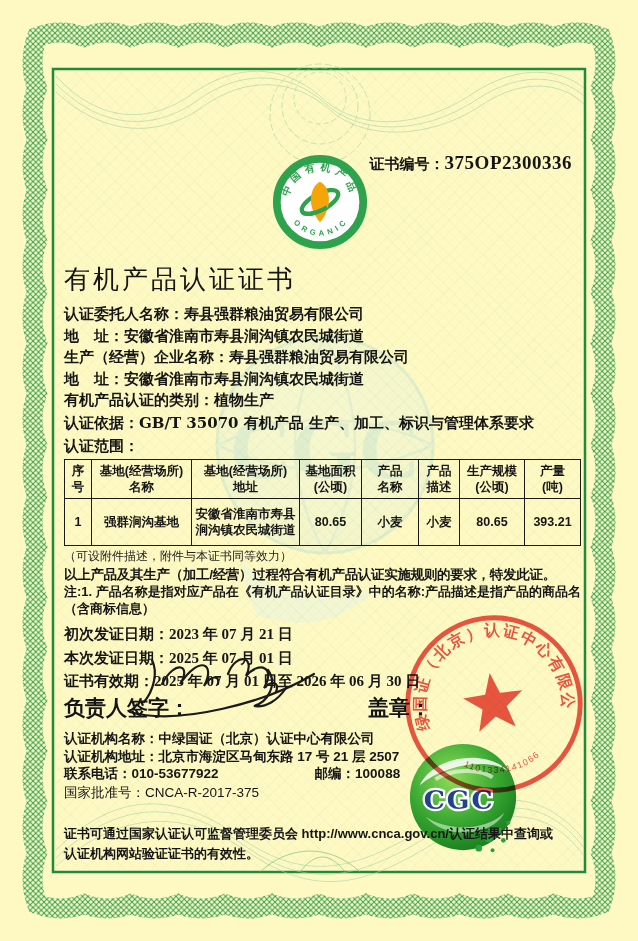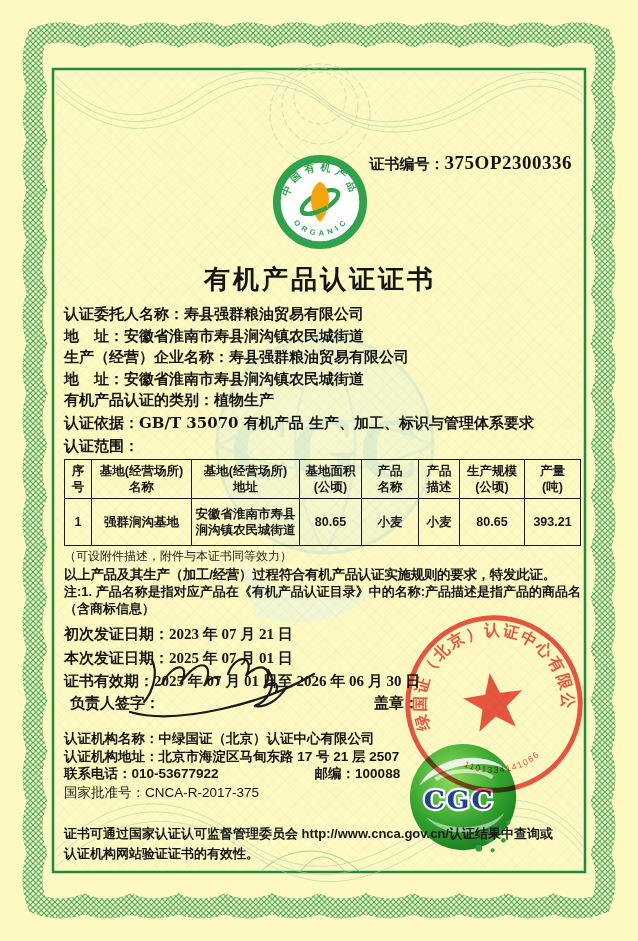--- a/index.html
+++ b/index.html
@@ -7,35 +7,35 @@
         font-family:"Liberation Sans",sans-serif;color:#151515;}
   .bg{position:absolute;left:0;top:0;width:638px;height:941px;pointer-events:none;}
   .weave{position:absolute;left:56px;top:72px;width:526px;height:797px;pointer-events:none;
      background-image:
        repeating-linear-gradient(45deg, rgba(70,165,95,.045) 0 1px, transparent 1px 8px),
        repeating-linear-gradient(-45deg, rgba(70,165,95,.045) 0 1px, transparent 1px 8px);}
   .cert-line{position:absolute;top:152px;right:66px;font-size:15px;font-weight:700;white-space:nowrap;}
   .cert-line .num{font-family:"Liberation Serif",serif;font-size:19px;font-weight:600;letter-spacing:.5px;}
   .content{position:absolute;left:64px;top:152px;width:512px;}
   .logo-wrap{text-align:center;height:100px;margin-top:2px;}
-  .title{margin:8px 0 6px;text-align:center;font-size:26px;font-weight:700;letter-spacing:3px;}
+  .title{margin:8px 0 6px;text-align:left;font-size:26px;font-weight:400;letter-spacing:3px;}
   .info-line{font-size:15px;font-weight:700;line-height:21.6px;white-space:nowrap;}
   .kai{font-family:"DejaVu Serif",serif;font-weight:700;}
   table.scope{width:100%;border-collapse:collapse;table-layout:fixed;margin-top:3px;
      font-size:12.5px;}
   table.scope th,table.scope td{border:1.6px solid #1a1a1a;padding:1px 1px;text-align:center;
      line-height:16px;vertical-align:middle;background:transparent;}
   table.scope th{font-weight:700;height:36px;}
   table.scope td{height:44px;font-weight:700;}
   .attach-note{margin-top:2px;text-align:left;font-family:"DejaVu Serif",serif;font-size:12px;color:#222;}
   .statement{margin-top:1px;font-size:13.5px;font-weight:700;letter-spacing:-.3px;white-space:nowrap;}
   .note{font-size:13px;font-weight:700;line-height:16.5px;white-space:nowrap;}
   .dates{margin-top:6px;}
   .dates .info-line{line-height:23.5px;font-family:Liberation Serif, serif;}
-  .sign-row{position:absolute;left:70px;top:694px;width:512px;font-size:15px;font-weight:700;}
+  .sign-row{position:absolute;left:64px;top:694px;width:512px;font-size:21px;font-weight:700;}
   .stamp-label{position:absolute;left:304px;top:0;}
   .signature{position:absolute;left:118px;top:640px;pointer-events:none;}
   .agency{position:absolute;left:64px;top:730px;font-size:13.5px;font-weight:700;line-height:17.5px;white-space:nowrap;}
   .zip{margin-left:96px;}
   .approval{position:absolute;left:64px;top:784px;font-size:13.5px;font-weight:400;}
   .footer{position:absolute;left:64px;top:824px;width:504px;font-size:13px;font-weight:700;line-height:19.5px;}
   .seal{position:absolute;left:396px;top:606px;mix-blend-mode:multiply;}
   .cgc{position:absolute;left:406px;top:740px;}
 </style>
 </head>

